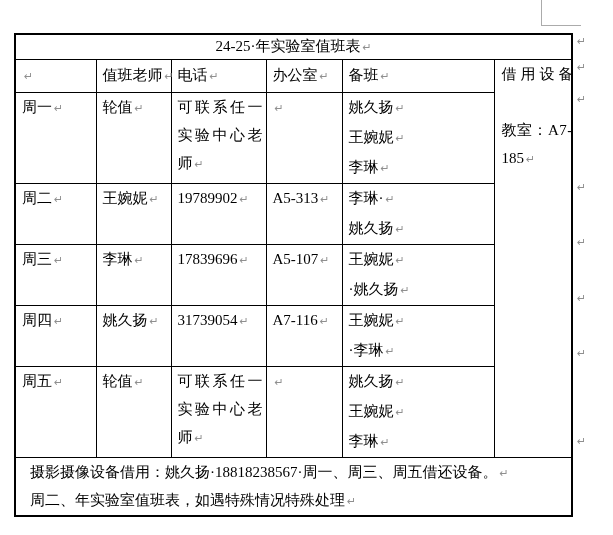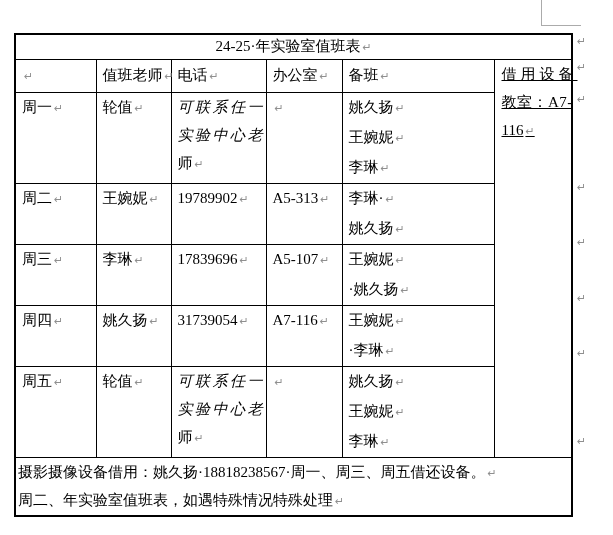--- a/index.html
+++ b/index.html
@@ -19,24 +19,24 @@
     border-collapse:collapse;table-layout:fixed;width:557px;
     border:2px solid #000;
   }
   td{
     border:1px solid #000;vertical-align:top;
     padding:0 6px;line-height:28px;overflow:visible;
   }
   .line{white-space:nowrap;}
   .title-cell{text-align:center;line-height:23px;padding:0;}
   .hdr{line-height:30px;}
-  .spread{letter-spacing:2.5px;font-style:italic;}
+  .spread{letter-spacing:2.5px;}
   .equip-l1{letter-spacing:4px;}
-  .equip-l2{letter-spacing:0.5px;}
-  .footer-cell{line-height:26px;padding:1px 7px 0 2px;margin-top:36px;}
+  .equip-l2{letter-spacing:0.5px;margin-top:28px;}
+  .footer-cell{line-height:26px;padding:1px 7px 0 14px;margin-top:36px;}
   
   .pc{
     color:#8f8f8f;font-size:11px;margin-left:2px;
     font-family:"DejaVu Sans",sans-serif;
   }
   .rowmark{
     position:absolute;left:577px;color:#8f8f8f;font-size:11px;
     font-family:"DejaVu Sans",sans-serif;line-height:12px;
   }
 </style>
@@ -72,24 +72,24 @@
     <td class="hdr">
       <div class="line"><span>电话</span><span class="pc">↵</span></div>
     </td>
     <td class="hdr">
       <div class="line"><span>办公室</span><span class="pc">↵</span></div>
     </td>
     <td class="hdr">
       <div class="line"><span>备班</span><span class="pc">↵</span></div>
     </td>
 
-    <td rowspan="6" style="line-height:28px;padding:0 5px 0 7px;text-decoration:underline;">
+    <td rowspan="6" style="line-height:28px;padding:0 5px 0 7px;">
       <div class="line equip-l1">借用设备</div>
       <div class="line equip-l2">教室：A7-</div>
-      <div class="line"><span>116</span><span class="pc">↵</span></div>
+      <div class="line"><span>185</span><span class="pc">↵</span></div>
     </td>
   </tr>
 
   <tr style="height:89px">
     <td>
       <div class="line"><span>周一</span><span class="pc">↵</span></div>
     </td>
     <td>
       <div class="line"><span>轮值</span><span class="pc">↵</span></div>
     </td>

